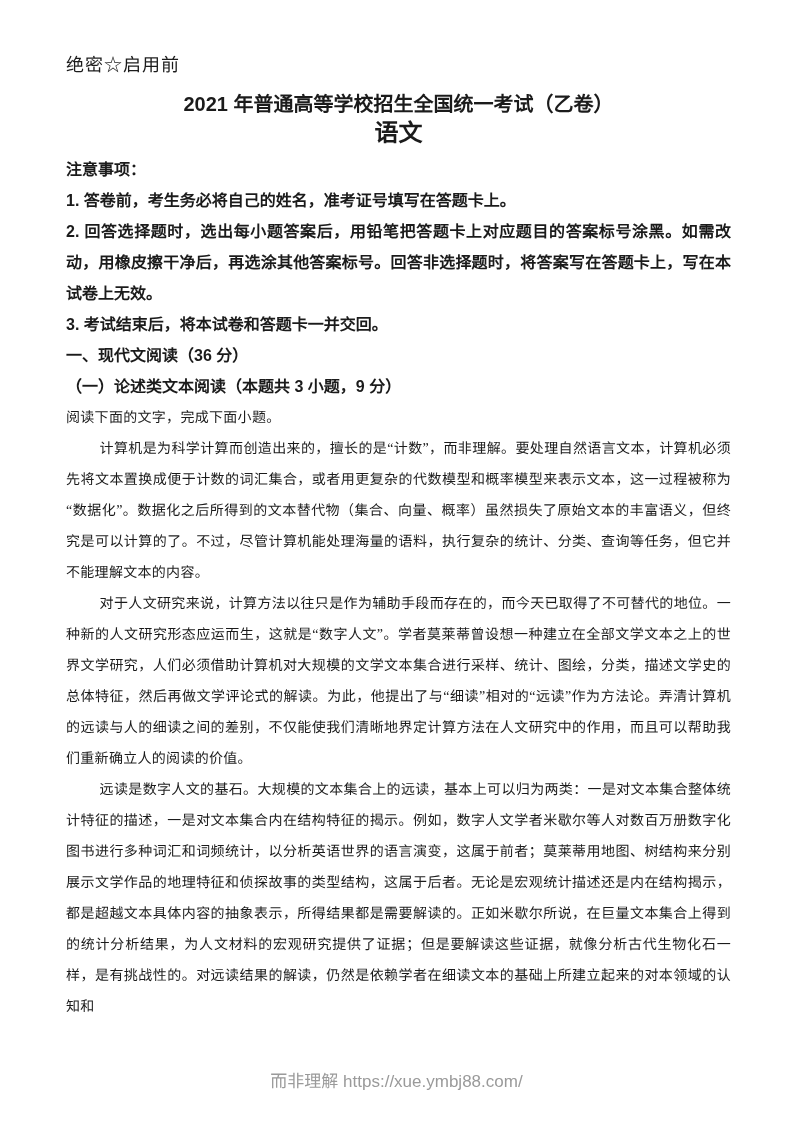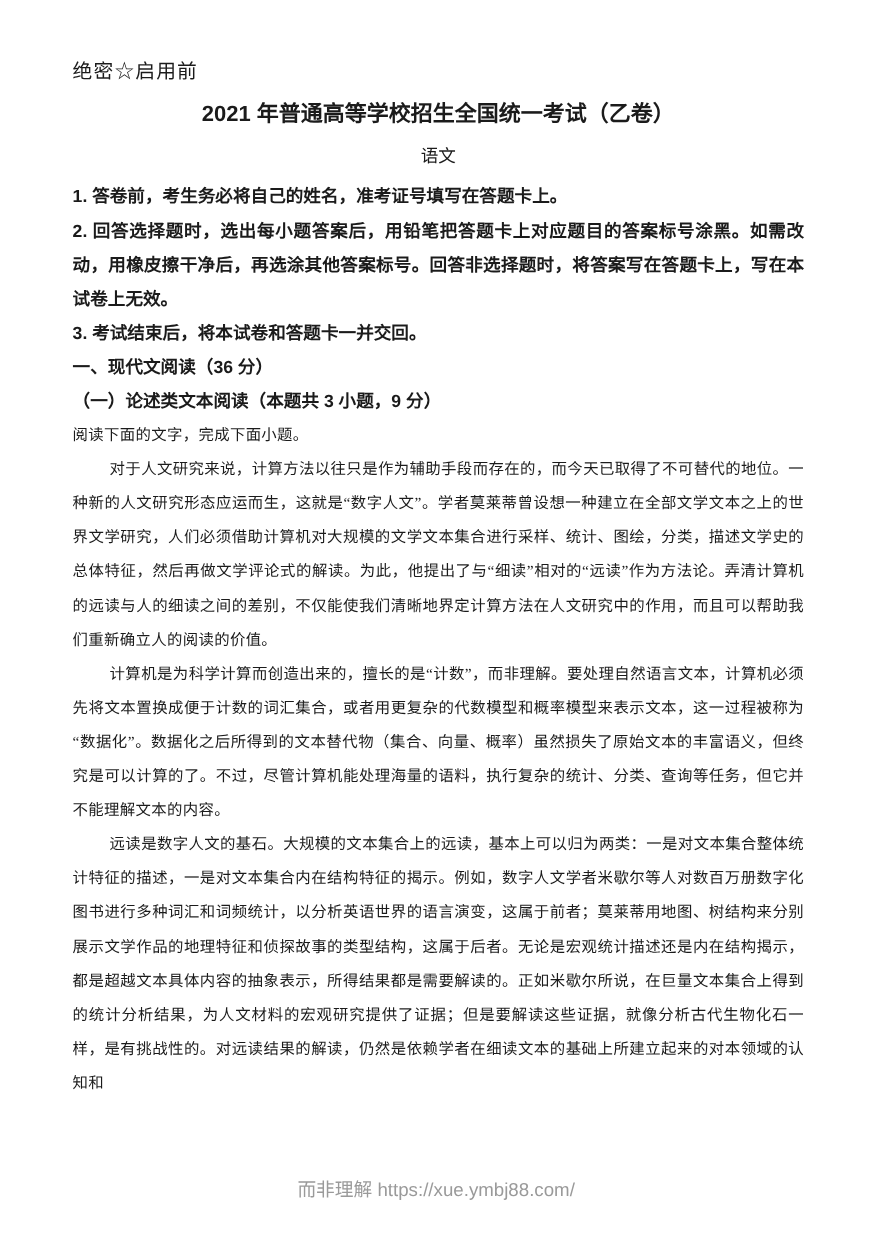--- a/index.html
+++ b/index.html
@@ -23,25 +23,25 @@
   }
   .title {
     margin-top: 16px;
     text-align: center;
     font-size: 20px;
     line-height: 28px;
     font-weight: bold;
     font-family: "Liberation Sans", "DejaVu Sans", sans-serif;
   }
   .subject {
-    margin-top: 12px;
+    margin-top: 2px;
     text-align: center;
-    font-size: 16px;
+    font-size: 24px;
     line-height: 26px;
-    font-weight: normal;
+    font-weight: bold;
     font-family: "Liberation Sans", "DejaVu Sans", sans-serif;
   }
   .flow { margin-top: 8px; }
   .flow p { line-height: 31px; }
   .bold-block {
     font-weight: bold;
     font-size: 16px;
     font-family: "Liberation Sans", "DejaVu Sans", sans-serif;
     text-align: justify;
   }
@@ -70,31 +70,32 @@
 
   <div class="classification">绝密☆启用前</div>
 
   <h1 class="title">2021 年普通高等学校招生全国统一考试（乙卷）</h1>
 
   <h2 class="subject">语文</h2>
 
   <div class="flow">
 
     <section>
+      <p class="bold-block">注意事项：</p>
       <p class="bold-block">1. 答卷前，考生务必将自己的姓名，准考证号填写在答题卡上。</p>
       <p class="bold-block">2. 回答选择题时，选出每小题答案后，用铅笔把答题卡上对应题目的答案标号涂黑。如需改动，用橡皮擦干净后，再选涂其他答案标号。回答非选择题时，将答案写在答题卡上，写在本试卷上无效。</p>
       <p class="bold-block">3. 考试结束后，将本试卷和答题卡一并交回。</p>
     </section>
 
     <section>
       <p class="bold-block">一、现代文阅读（36 分）</p>
       <p class="bold-block">（一）论述类文本阅读（本题共 3 小题，9 分）</p>
       <p class="kai">阅读下面的文字，完成下面小题。</p>
+      <p class="kai indent">计算机是为科学计算而创造出来的，擅长的是“计数”，而非理解。要处理自然语言文本，计算机必须先将文本置换成便于计数的词汇集合，或者用更复杂的代数模型和概率模型来表示文本，这一过程被称为“数据化”。数据化之后所得到的文本替代物（集合、向量、概率）虽然损失了原始文本的丰富语义，但终究是可以计算的了。不过，尽管计算机能处理海量的语料，执行复杂的统计、分类、查询等任务，但它并不能理解文本的内容。</p>
       <p class="kai indent">对于人文研究来说，计算方法以往只是作为辅助手段而存在的，而今天已取得了不可替代的地位。一种新的人文研究形态应运而生，这就是“数字人文”。学者莫莱蒂曾设想一种建立在全部文学文本之上的世界文学研究，人们必须借助计算机对大规模的文学文本集合进行采样、统计、图绘，分类，描述文学史的总体特征，然后再做文学评论式的解读。为此，他提出了与“细读”相对的“远读”作为方法论。弄清计算机的远读与人的细读之间的差别，不仅能使我们清晰地界定计算方法在人文研究中的作用，而且可以帮助我们重新确立人的阅读的价值。</p>
-      <p class="kai indent">计算机是为科学计算而创造出来的，擅长的是“计数”，而非理解。要处理自然语言文本，计算机必须先将文本置换成便于计数的词汇集合，或者用更复杂的代数模型和概率模型来表示文本，这一过程被称为“数据化”。数据化之后所得到的文本替代物（集合、向量、概率）虽然损失了原始文本的丰富语义，但终究是可以计算的了。不过，尽管计算机能处理海量的语料，执行复杂的统计、分类、查询等任务，但它并不能理解文本的内容。</p>
       <p class="kai indent">远读是数字人文的基石。大规模的文本集合上的远读，基本上可以归为两类：一是对文本集合整体统计特征的描述，一是对文本集合内在结构特征的揭示。例如，数字人文学者米歇尔等人对数百万册数字化图书进行多种词汇和词频统计，以分析英语世界的语言演变，这属于前者；莫莱蒂用地图、树结构来分别展示文学作品的地理特征和侦探故事的类型结构，这属于后者。无论是宏观统计描述还是内在结构揭示，都是超越文本具体内容的抽象表示，所得结果都是需要解读的。正如米歇尔所说，在巨量文本集合上得到的统计分析结果，为人文材料的宏观研究提供了证据；但是要解读这些证据，就像分析古代生物化石一样，是有挑战性的。对远读结果的解读，仍然是依赖学者在细读文本的基础上所建立起来的对本领域的认知和</p>
     </section>
 
   </div>
 
   <div class="watermark">
     <span>而非理解</span>
     <span>https://xue.ymbj88.com/</span>
   </div>
 

